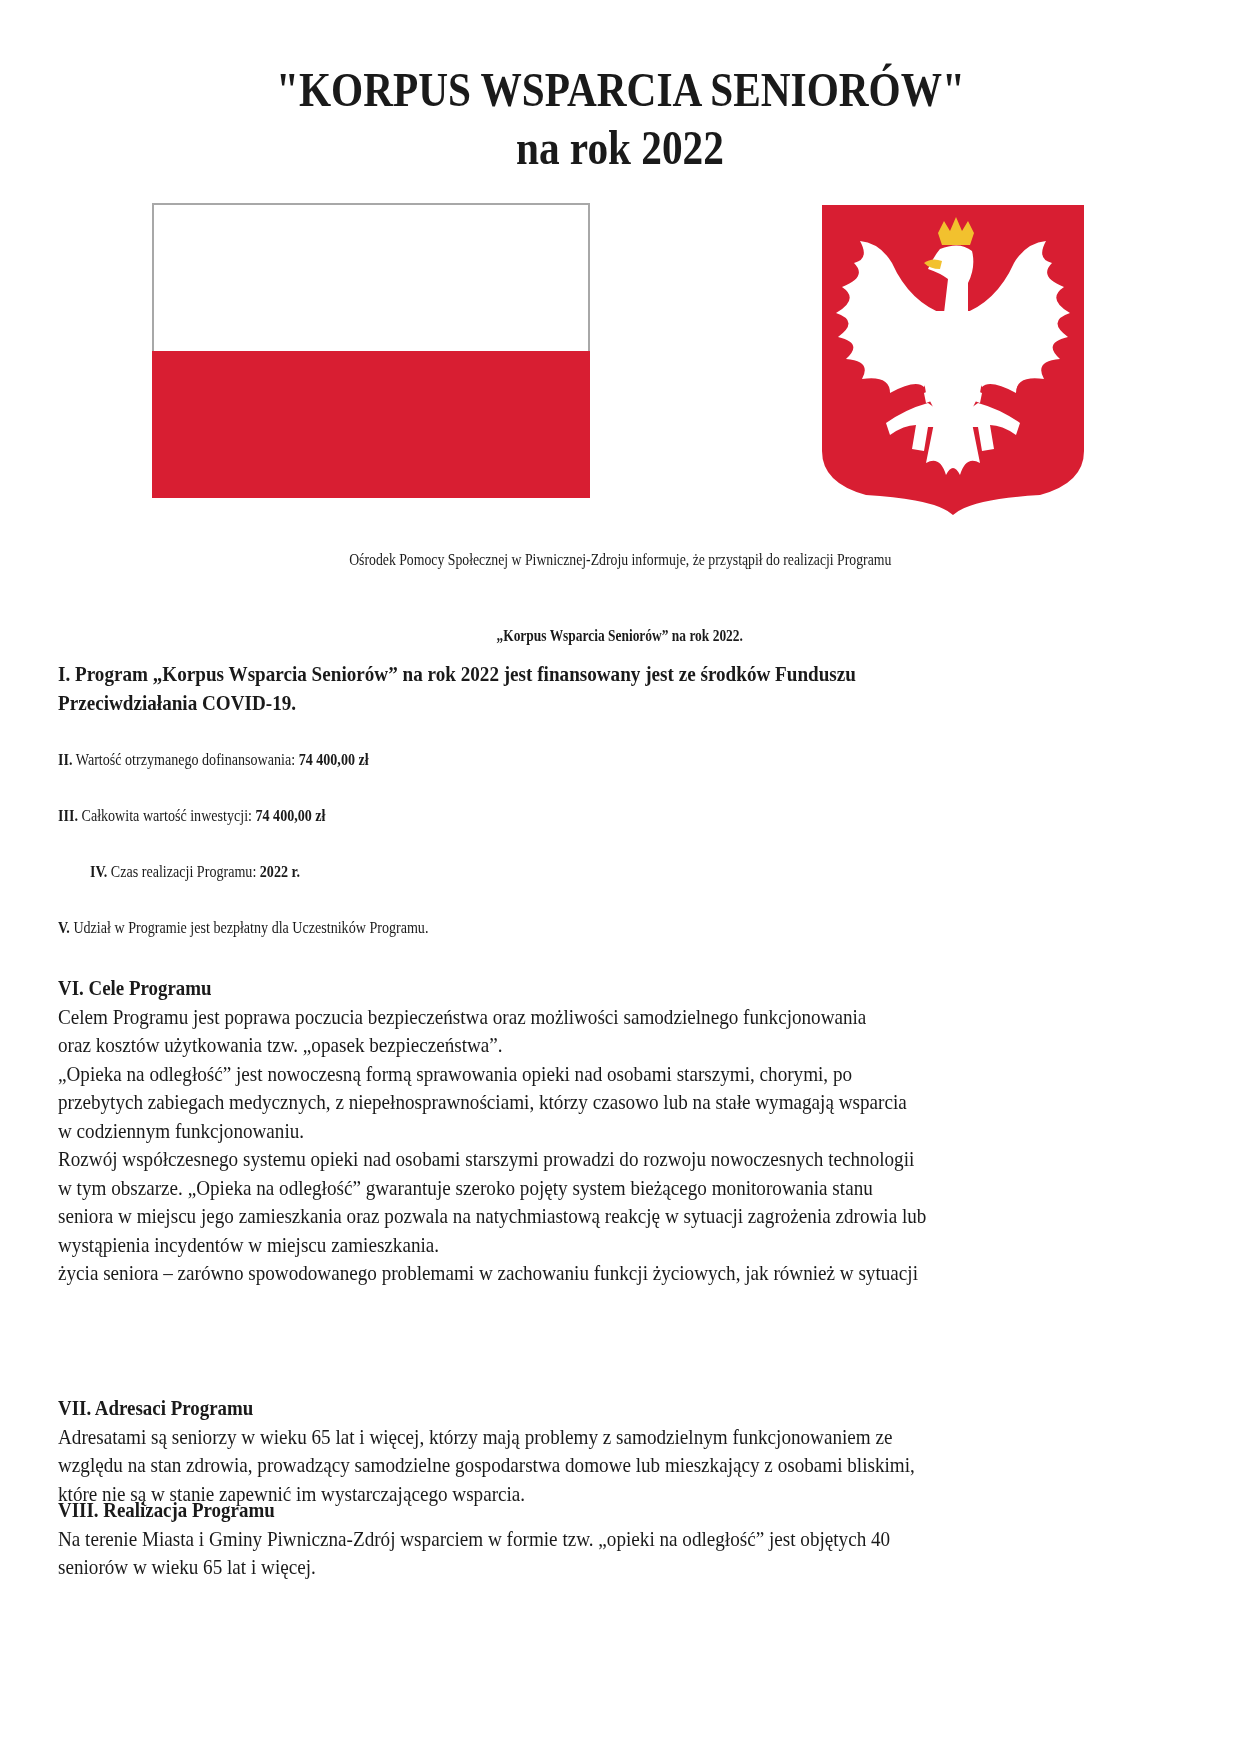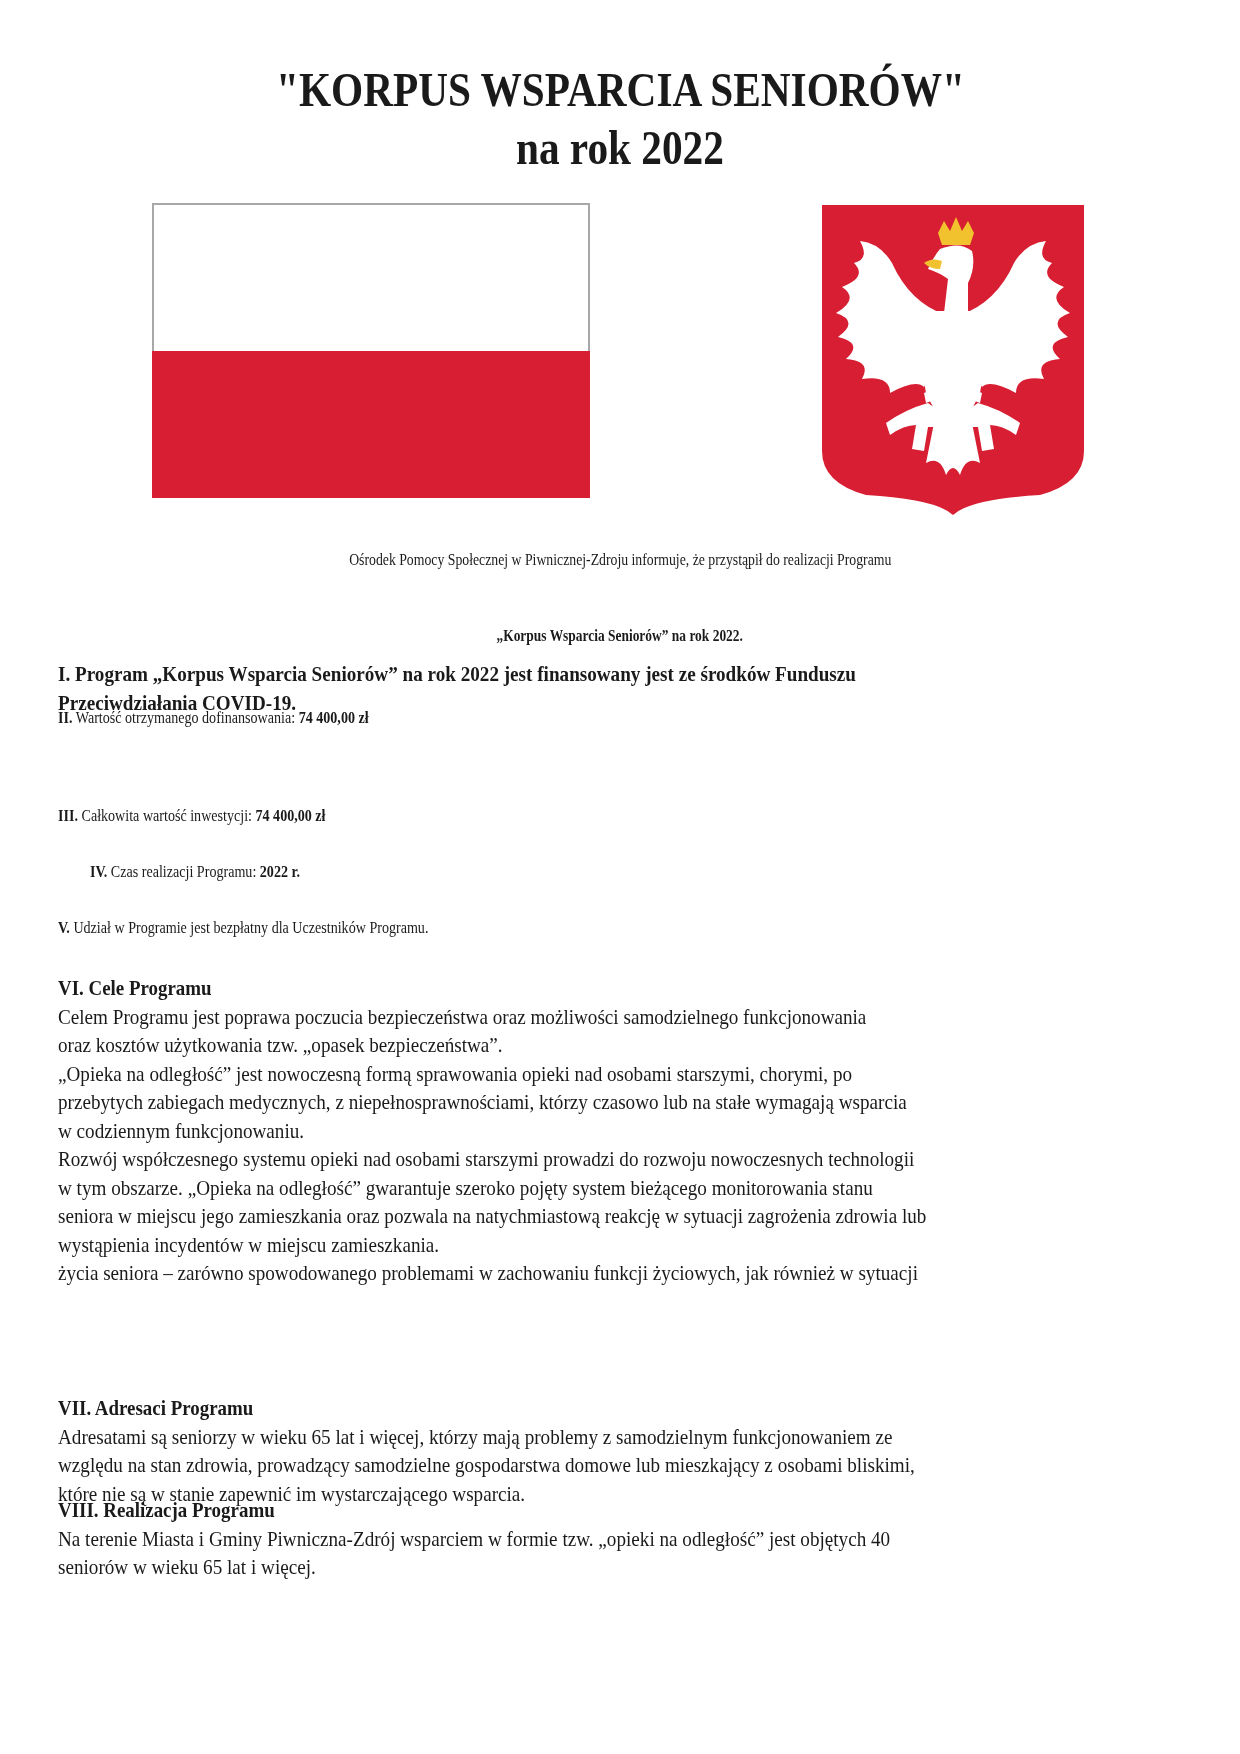--- a/index.html
+++ b/index.html
@@ -82,21 +82,21 @@
 
   <div class="para b" style="top:660px;">
     <span class="row justify">
       <span class="sx" style="transform:scaleX(0.87);">I. Program „Korpus Wsparcia Seniorów” na rok 2022 jest finansowany jest ze środków Funduszu</span>
     </span>
     <span class="row">
       <span class="sx" style="transform:scaleX(0.87);">Przeciwdziałania COVID-19.</span>
     </span>
   </div>
 
-  <div class="line" style="top:704px;">
+  <div class="line" style="top:746px;">
     <span class="sx" style="transform:scaleX(0.88);">
       <span class="b">II.</span>
       <span>Wartość otrzymanego dofinansowania:</span>
       <span class="b">74 400,00 zł</span>
     </span>
   </div>
 
   <div class="line" style="top:802px;">
     <span class="sx" style="transform:scaleX(0.88);">
       <span class="b">III.</span>

